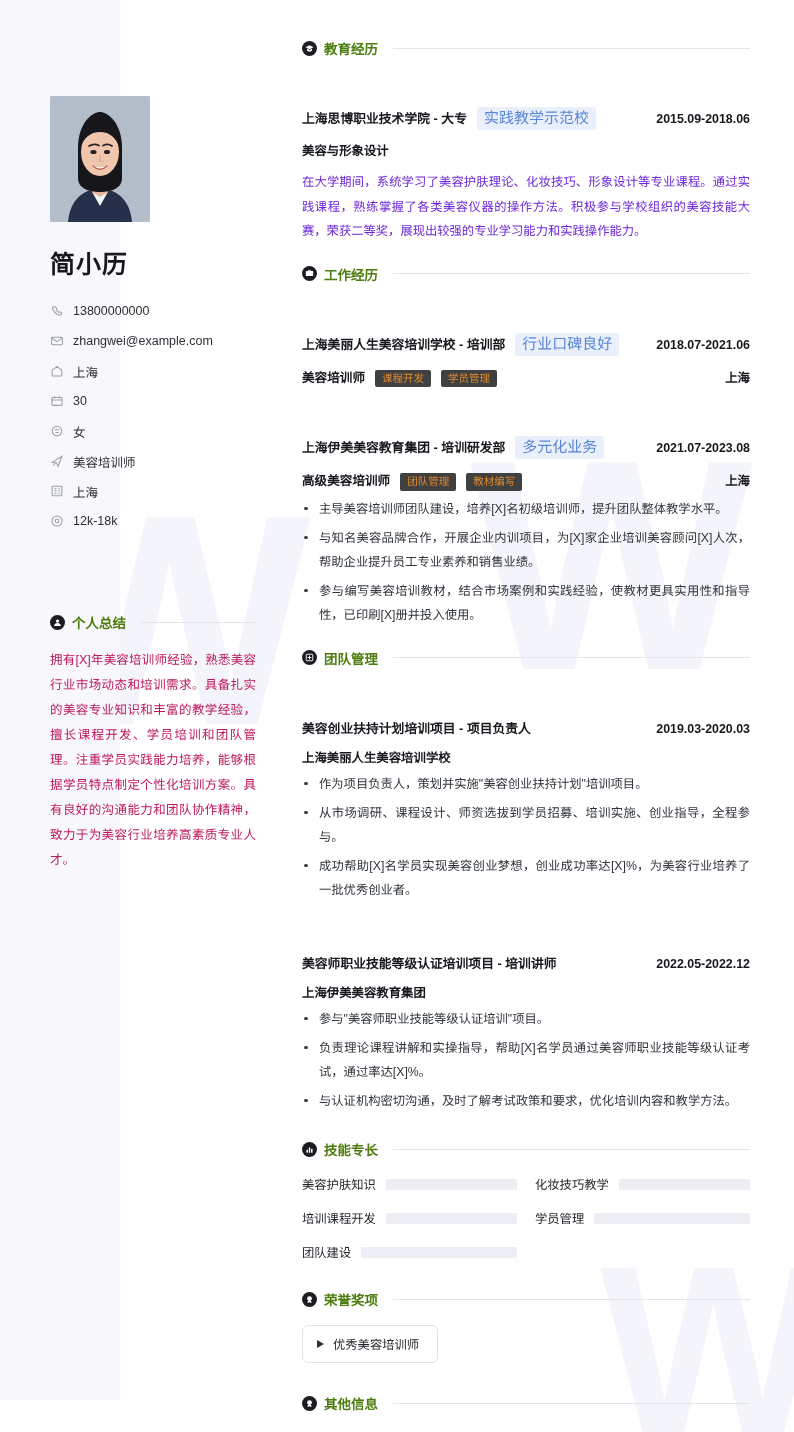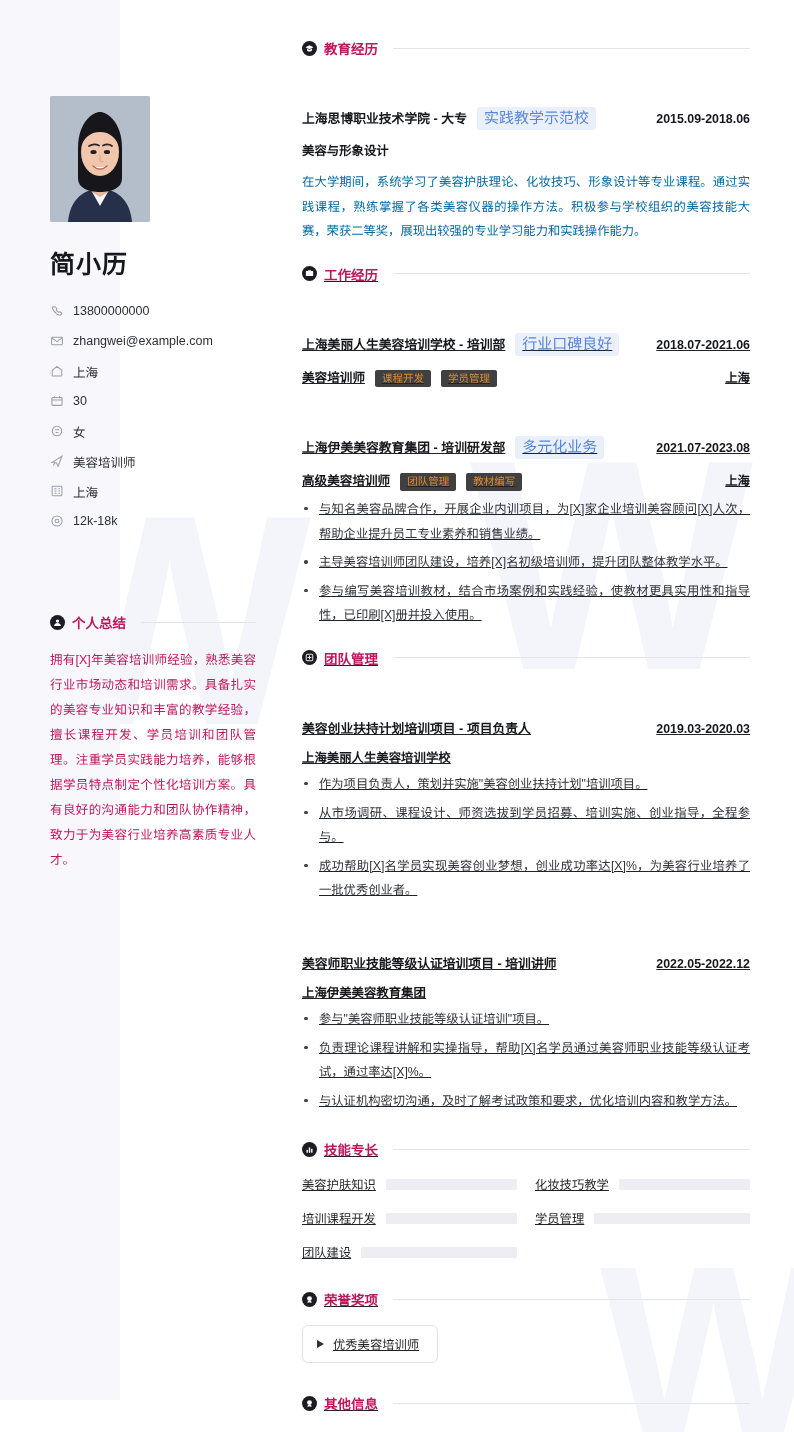--- a/index.html
+++ b/index.html
@@ -91,21 +91,21 @@
   .sec-head .dot {
     width: 15px; height: 15px; border-radius: 50%;
     background: #1b1d22;
     display: flex; align-items: center; justify-content: center;
     flex: 0 0 15px;
   }
   .sec-head .dot svg { width: 9px; height: 9px; display: block; }
   .sec-head .t {
     font-size: 13.5px;
     font-weight: 700;
-    color: #be185d;
+    color: #4d7c0f;
     white-space: nowrap;
   }
   .sec-head .rule {
     flex: 1 1 auto;
     height: 1px;
     background: #e3e5ea;
     margin-left: 8px;
   }
 
   .summary-block { margin-top: 76px; }
@@ -116,21 +116,21 @@
     color: #be185d;
     text-align: justify;
   }
 
   
   .main {
     flex: 1 1 auto;
     padding: 38px 44px 0 12px;
   }
   .section { margin-bottom: 2px; }
-  .section + .section { margin-top: 20px; text-decoration: underline; }
+  .section + .section { margin-top: 20px; }
 
   .entry { margin-top: 18px; }
   .entry-row1 {
     display: flex;
     align-items: baseline;
     gap: 10px;
   }
   .entry-title {
     font-size: 12.8px;
     font-weight: 700;
@@ -186,21 +186,21 @@
     margin-top: 11px;
     font-size: 12.4px;
     font-weight: 700;
     color: #16181d;
   }
 
   .para {
     margin-top: 11px;
     font-size: 12.3px;
     line-height: 2.0;
-    color: #0369a1;
+    color: #6d28d9;
     text-align: justify;
   }
 
   .bullets { margin-top: 6px; }
   .bullet {
     position: relative;
     padding-left: 17px;
     font-size: 12.3px;
     line-height: 2.0;
     color: #2f343b;
@@ -485,22 +485,22 @@
           <span class="entry-date">2021.07-2023.08</span>
         </div>
         <div class="entry-row2">
           <span class="entry-role">高级美容培训师</span>
           <span class="tag-orange">团队管理</span>
           <span class="tag-orange">教材编写</span>
           <span class="spacer"></span>
           <span class="entry-loc">上海</span>
         </div>
         <div class="bullets">
+          <div class="bullet">主导美容培训师团队建设，培养[X]名初级培训师，提升团队整体教学水平。</div>
           <div class="bullet">与知名美容品牌合作，开展企业内训项目，为[X]家企业培训美容顾问[X]人次，帮助企业提升员工专业素养和销售业绩。</div>
-          <div class="bullet">主导美容培训师团队建设，培养[X]名初级培训师，提升团队整体教学水平。</div>
           <div class="bullet">参与编写美容培训教材，结合市场案例和实践经验，使教材更具实用性和指导性，已印刷[X]册并投入使用。</div>
         </div>
       </div>
     </section>
 
     <section class="section">
       <div class="sec-head">
         <span class="dot">
           <svg viewBox="0 0 16 16" fill="none" stroke="#fff" stroke-width="1.6">
               <rect x="2.2" y="2.2" width="11.6" height="11.6" rx="1.4"></rect>

